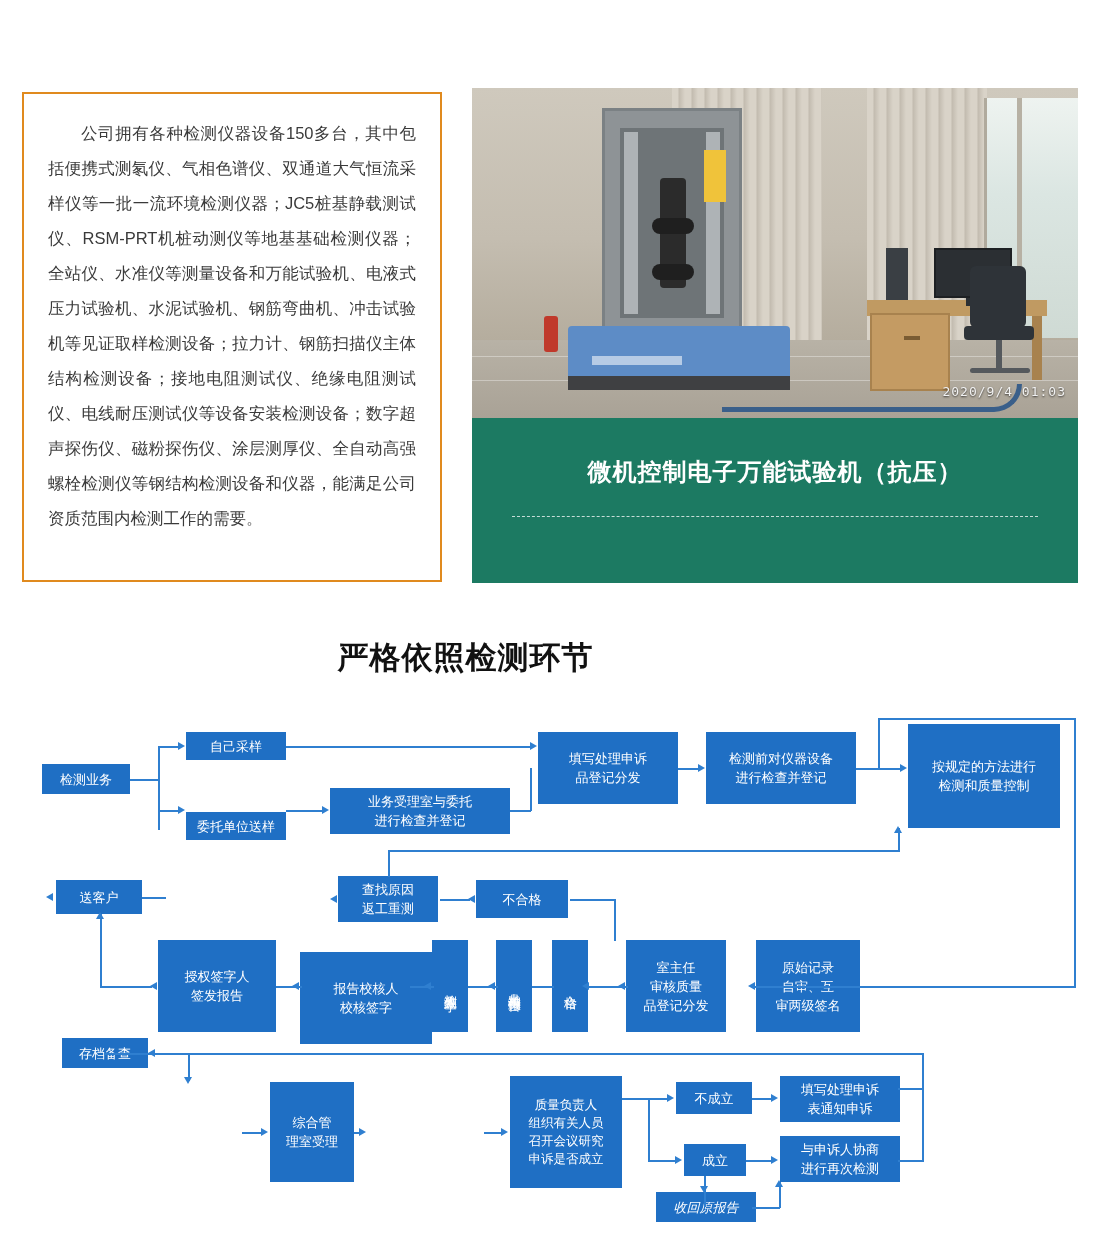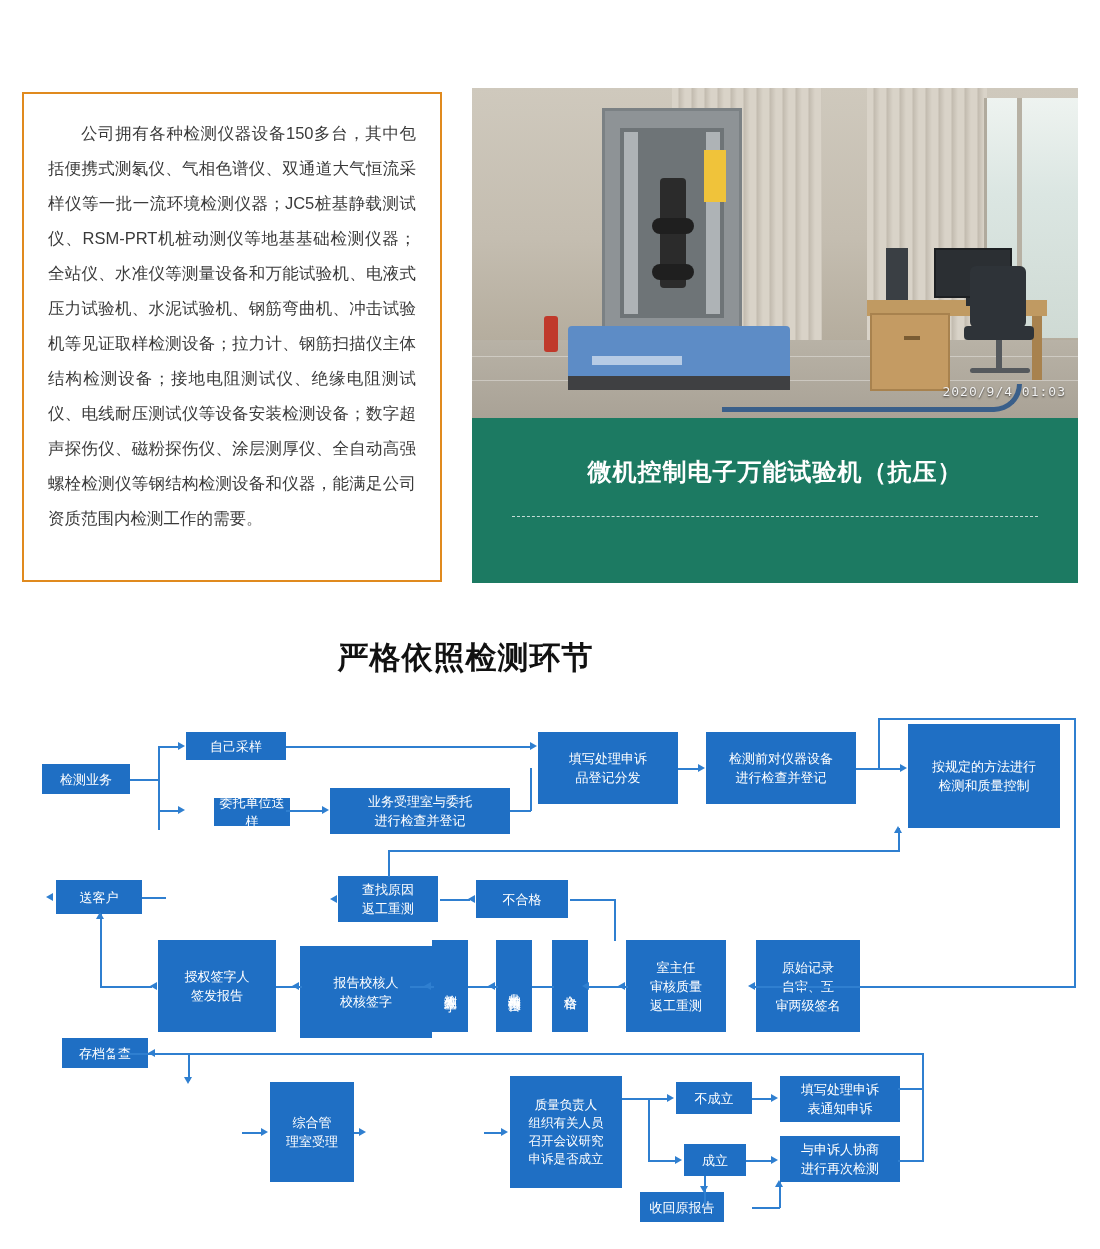--- a/index.html
+++ b/index.html
@@ -240,21 +240,21 @@
   </div>
 
   <div id="title-2" class="section-title">严格依照检测环节</div>
 
   <div class="flow">
 
     <div class="node" style="left:42px; top:64px; width:88px; height:30px;">检测业务</div>
 
     <div class="node" style="left:186px; top:32px; width:100px; height:28px;">自己采样</div>
 
-    <div class="node" style="left:186px; top:98px; width:76px; height:28px;margin-left:28px;">委托单位送样</div>
+    <div class="node" style="left:186px; top:112px; width:100px; height:28px;">委托单位送样</div>
 
     <div class="node" style="left:330px; top:88px; width:180px; height:46px; white-space:pre-line;">业务受理室与委托
 进行检查并登记</div>
 
     <div class="node" style="left:538px; top:32px; width:140px; height:72px; white-space:pre-line;">填写处理申诉
 品登记分发</div>
 
     <div class="node" style="left:706px; top:32px; width:150px; height:72px; white-space:pre-line;">检测前对仪器设备
 进行检查并登记</div>
 
@@ -281,34 +281,34 @@
     <div class="conn v" style="left:878px; top:18px; height:50px;"></div>
     <div class="conn h" style="left:878px; top:18px; width:198px;"></div>
     <div class="conn v" style="left:1074px; top:18px; height:268px;"></div>
 
     <div class="node" style="left:756px; top:240px; width:104px; height:92px; white-space:pre-line;">原始记录
 自审、互
 审两级签名</div>
 
     <div class="node" style="left:626px; top:240px; width:100px; height:92px; white-space:pre-line;">室主任
 审核质量
-返工重测</div>
+品登记分发</div>
 
     <div class="node vert" style="left:552px; top:240px; width:36px; height:92px;">合格</div>
 
     <div class="node" style="left:476px; top:180px; width:92px; height:38px;">不合格</div>
 
     <div class="node" style="left:338px; top:176px; width:100px; height:46px; white-space:pre-line;">查找原因
 返工重测</div>
 
     <div class="node vert" style="left:496px; top:240px; width:36px; height:92px;">出具检测报告</div>
 
     <div class="node vert" style="left:432px; top:240px; width:36px; height:92px;">检测人签字</div>
 
-    <div class="node" style="left:300px; top:246px; width:132px; height:92px; white-space:pre-line;">报告校核人
+    <div class="node" style="left:300px; top:252px; width:132px; height:92px; white-space:pre-line;">报告校核人
 校核签字</div>
 
     <div class="node" style="left:158px; top:240px; width:118px; height:92px; white-space:pre-line;">授权签字人
 签发报告</div>
 
     <div class="node" style="left:56px; top:180px; width:86px; height:34px;">送客户</div>
 
     <div class="node" style="left:62px; top:338px; width:86px; height:30px;">存档备查</div>
 
     <div class="conn v" style="left:1074px; top:286px; height:1.5px;"></div>
@@ -362,21 +362,21 @@
     <div class="node" style="left:676px; top:382px; width:76px; height:32px;">不成立</div>
 
     <div class="node" style="left:684px; top:444px; width:62px; height:32px;">成立</div>
 
     <div class="node" style="left:780px; top:376px; width:120px; height:46px; white-space:pre-line;">填写处理申诉
 表通知申诉</div>
 
     <div class="node" style="left:780px; top:436px; width:120px; height:46px; white-space:pre-line;">与申诉人协商
 进行再次检测</div>
 
-    <div class="node" style="left:640px; top:492px; width:84px; height:30px;">收回原报告</div>
+    <div class="node" style="left:656px; top:492px; width:100px; height:30px;font-style:italic;">收回原报告</div>
 
     <div class="conn v" style="left:188px; top:353px; height:28px;"></div>
     <div class="arrow down" style="left:184px; top:377px;"></div>
     <div class="conn h" style="left:242px; top:432px; width:20px;"></div>
     <div class="arrow" style="left:261px; top:427.5px;"></div>
     <div class="conn h" style="left:354px; top:432px; width:6px;"></div>
     <div class="arrow" style="left:359px; top:427.5px;"></div>
     <div class="conn h" style="left:484px; top:432px; width:18px;"></div>
     <div class="arrow" style="left:501px; top:427.5px;"></div>
 

